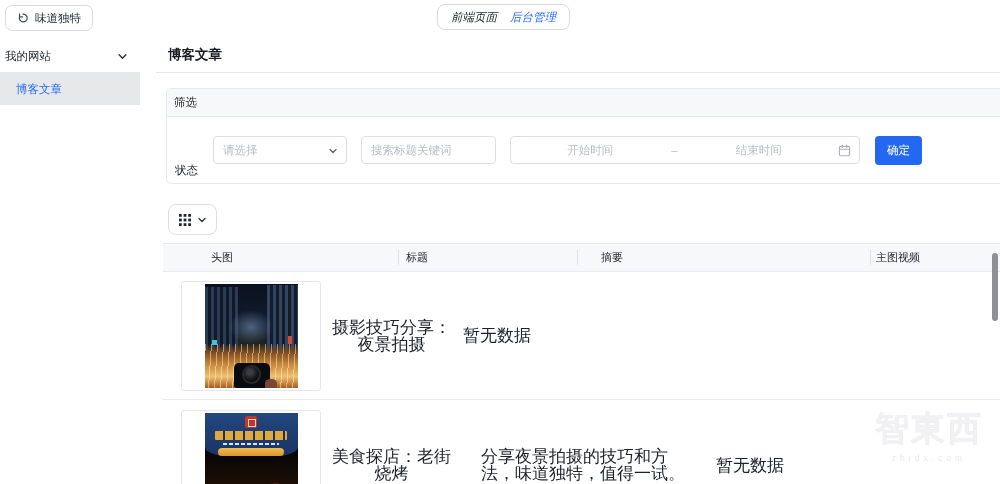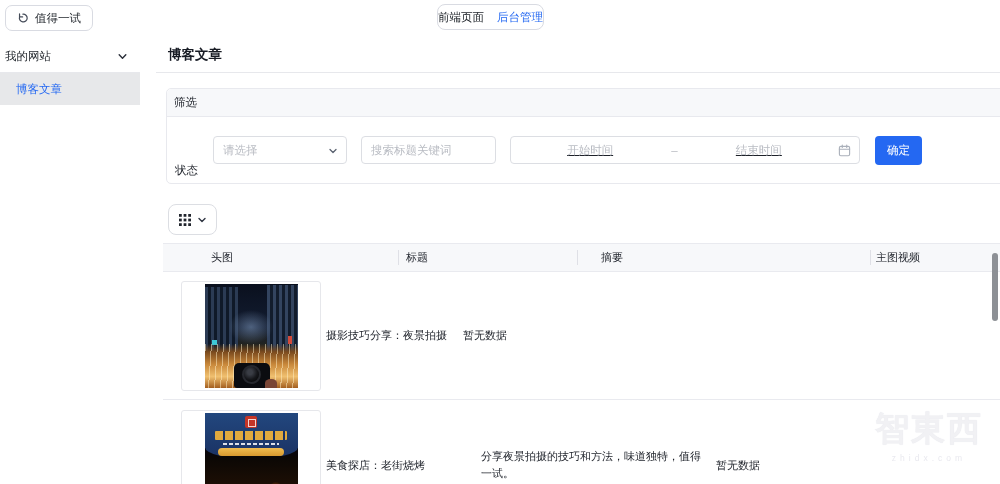--- a/index.html
+++ b/index.html
@@ -6,21 +6,21 @@
   html,body { background:#fff; }
   body { font-family:"Liberation Sans","DejaVu Sans",sans-serif; color:#1d2129; }
   .stage { position:relative; width:1000px; height:484px; background:#fff; overflow:hidden; }
 
   
   .topbar { position:absolute; left:0; top:0; width:1000px; height:40px; background:#fff; }
   .exit-btn { position:absolute; left:5px; top:5px; height:26px; display:flex; align-items:center;
     gap:6px; padding:0 11px; background:#fff; border:1px solid #d9dbe2; border-radius:7px;
     font-size:11.5px; color:#24292f; cursor:pointer; font-family:inherit; }
   .seg { position:absolute; left:437px; top:4px; height:26px; display:flex; align-items:center;
-    gap:13px; padding:0 0; border:1px solid #d9dbe2; border-radius:8px; background:#fff; }
+    gap:13px; padding:0 13px; border:1px solid #d9dbe2; border-radius:8px; background:#fff;font-style:italic; }
   .seg-item { font-size:11.5px; color:#24292f; cursor:pointer; }
   .seg-item.active { color:#2468f2; }
 
   
   .sidebar { position:absolute; left:0; top:40px; width:140px; height:444px; background:#fff; }
   .side-group { height:33px; display:flex; align-items:center; justify-content:space-between;
     padding:0 12px 0 5px; border-bottom:1px solid #e7e8ec; cursor:pointer; }
   .side-group-label { font-size:11.5px; color:#24292f; }
   .side-item { height:32px; display:flex; align-items:center; padding-left:16px;
     background:#e7e8ea; cursor:pointer; }
@@ -39,44 +39,44 @@
   .select { position:relative; width:134px; height:28px; border:1px solid #dcdee3; border-radius:4px;
     background:#fff; margin-right:14px; display:flex; align-items:center; padding-left:9px; cursor:pointer; }
   .select-placeholder { font-size:11.5px; color:#b9bcc3; }
   .select-caret { position:absolute; right:8px; top:9px; }
   .text-input { width:135px; height:28px; border:1px solid #dcdee3; border-radius:4px; margin-right:14px;
     font-size:11.5px; padding:0 9px; color:#1d2129; outline:none; font-family:inherit; }
   .text-input::placeholder { color:#b9bcc3; }
   .date-range { width:350px; height:28px; border:1px solid #dcdee3; border-radius:4px; margin-right:15px;
     display:flex; align-items:center; background:#fff; }
   .date-input { flex:1; border:none; outline:none; height:24px; font-size:11.5px; text-align:center;
-    color:#1d2129; background:transparent; font-family:inherit; min-width:0;text-decoration:underline; }
+    color:#1d2129; background:transparent; font-family:inherit; min-width:0; }
   .date-input::placeholder { color:#b9bcc3; }
   .date-sep { font-size:11.5px; color:#b9bcc3; padding:0 2px; }
   .date-cal { display:flex; align-items:center; margin-right:8px; cursor:pointer; }
   .confirm-btn { width:47px; height:29px; background:#2468f2; color:#fff; border:none; border-radius:4px;
     font-size:11.5px; cursor:pointer; font-family:inherit; }
 
   .view-btn { position:absolute; left:168px; top:204px; width:49px; height:31px; background:#fff;
     border:1px solid #dcdee3; border-radius:8px; display:flex; align-items:center; justify-content:center;
     gap:6px; cursor:pointer; }
 
   
   .crud-table { position:absolute; left:163px; top:243px; width:861px; }
   .thead { height:29px; display:flex; align-items:center; background:#f7f8fa;
     border-top:1px solid #e9eaef; border-bottom:1px solid #e9eaef; }
   .th { font-size:11px; color:#1d2129; position:relative; height:100%; display:flex; align-items:center;margin-left:40px; }
   .th + .th::before { content:""; position:absolute; left:0; top:6px; bottom:6px; width:1px; background:#dfe0e6; }
   .col-thumb { width:155px; padding-left:8px; }
-  .col-title { width:139px; padding-left:8px; }
+  .col-title { width:139px; padding-left:8px;text-align:center; }
   .col-summary { width:253px; padding-left:24px; }
   .col-video { flex:1; padding-left:6px; }
   .trow { display:flex; align-items:center; border-bottom:1px solid #e9eaef; height:128px; }
   .trow.row-2 { height:130px; border-bottom:none; }
-  .td { font-size:11px; color:#1d2129; line-height:17px; }
+  .td { font-size:17px; color:#1d2129; line-height:17px; }
   .td.col-summary { padding-right:9px; }
   .thumb-box { margin-left:10px; width:140px; height:110px; background:#fff; border:1px solid #e6e7eb;
     border-radius:3px; display:flex; align-items:center; justify-content:center; cursor:pointer; }
   .thumb { position:relative; width:93px; height:104px; overflow:hidden; }
 
   
   .t1 { background:#0c1322; }
   .t1 .sky { position:absolute; inset:0;
     background:linear-gradient(180deg,#0a101e 0%,#131d31 42%,#2a2717 68%,#140d07 100%); }
   .t1 .bldg-l { position:absolute; left:0; top:3px; width:33px; height:64px;
@@ -134,21 +134,21 @@
 <div class="stage">
 
   <div class="topbar">
     <button class="exit-btn">
       <span>
         <svg width="12" height="12" viewBox="0 0 16 16" fill="none" stroke="#454c59" stroke-width="1.6" stroke-linecap="round" stroke-linejoin="round">
           <path d="M3.4 6.6 A5.2 5.2 0 1 0 7.9 2.9"></path>
           <path d="M3.4 2.5 v4.1 h4.1"></path>
         </svg>
       </span>
-      <span>值得一试</span>
+      <span>味道独特</span>
     </button>
     <div class="seg">
       <span class="seg-item">前端页面</span>
       <span class="seg-item active">后台管理</span>
     </div>
   </div>
 
   <div class="sidebar">
     <div class="side-group">
       <span class="side-group-label">我的网站</span>

